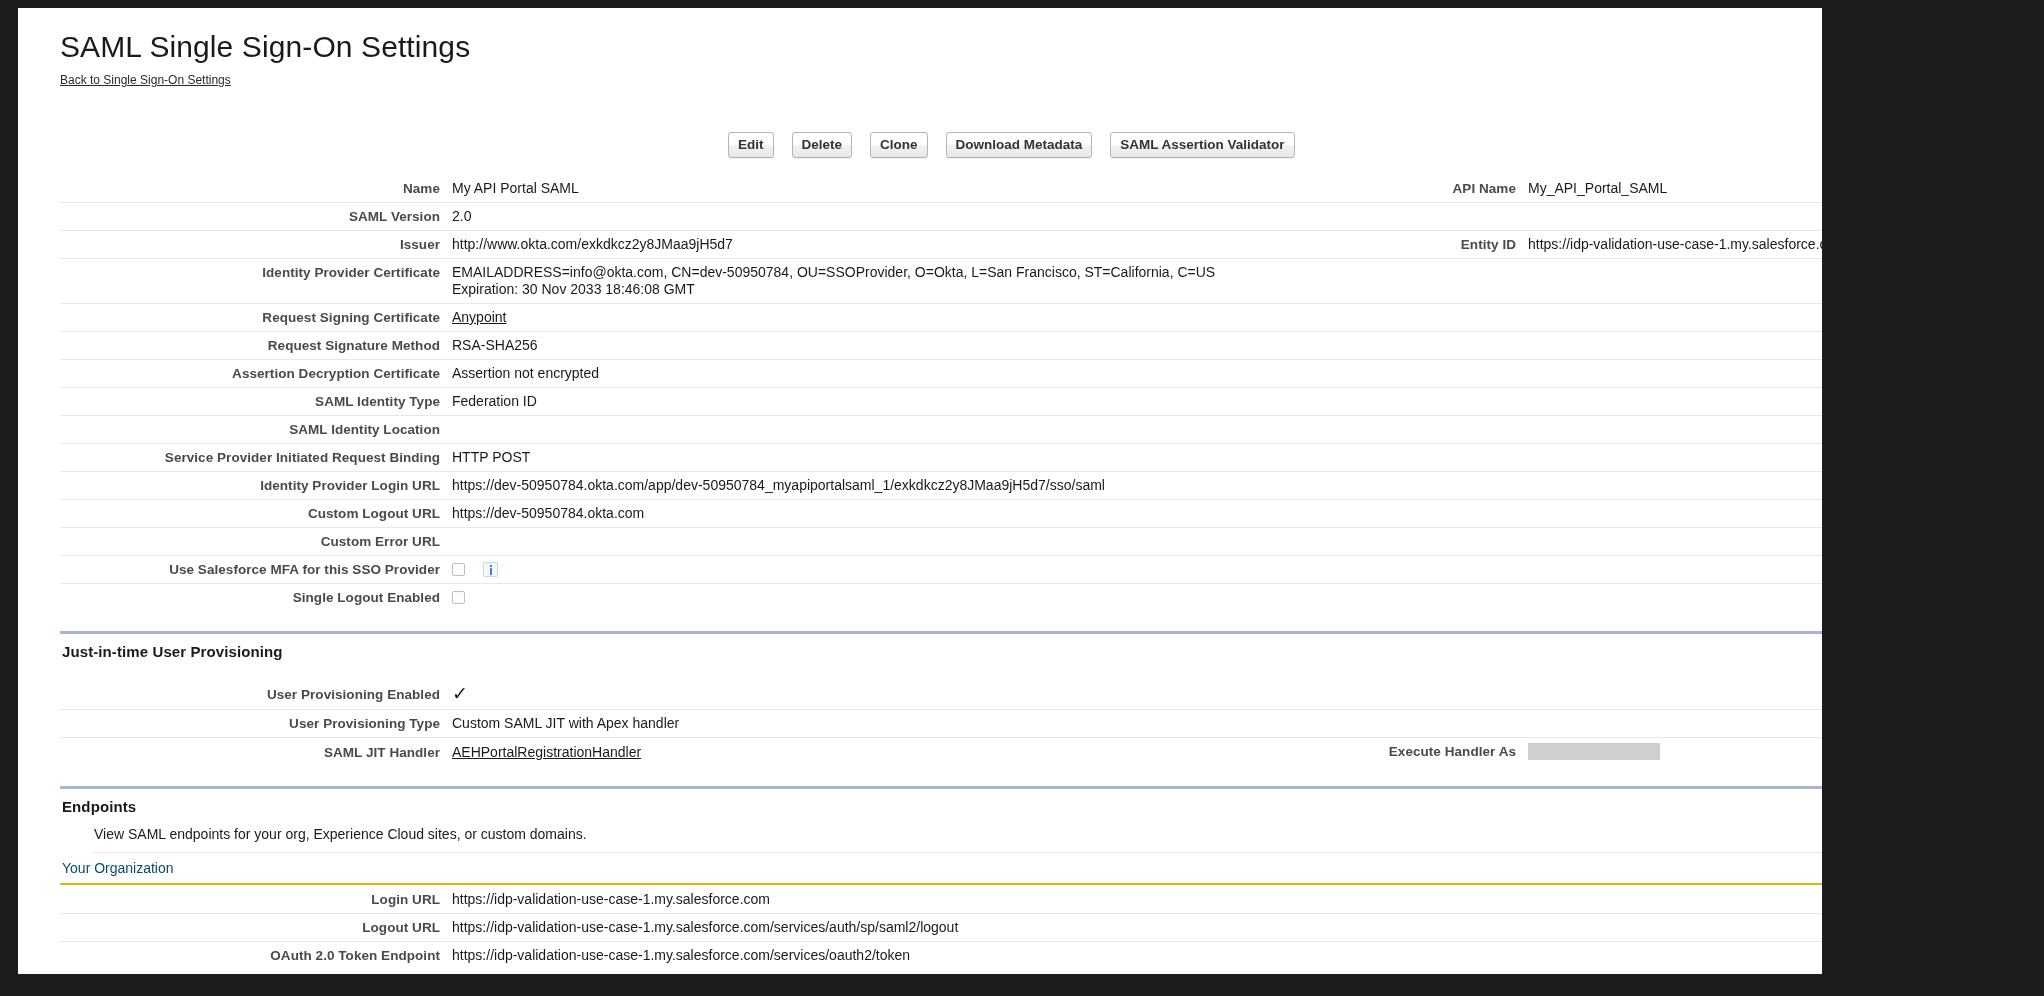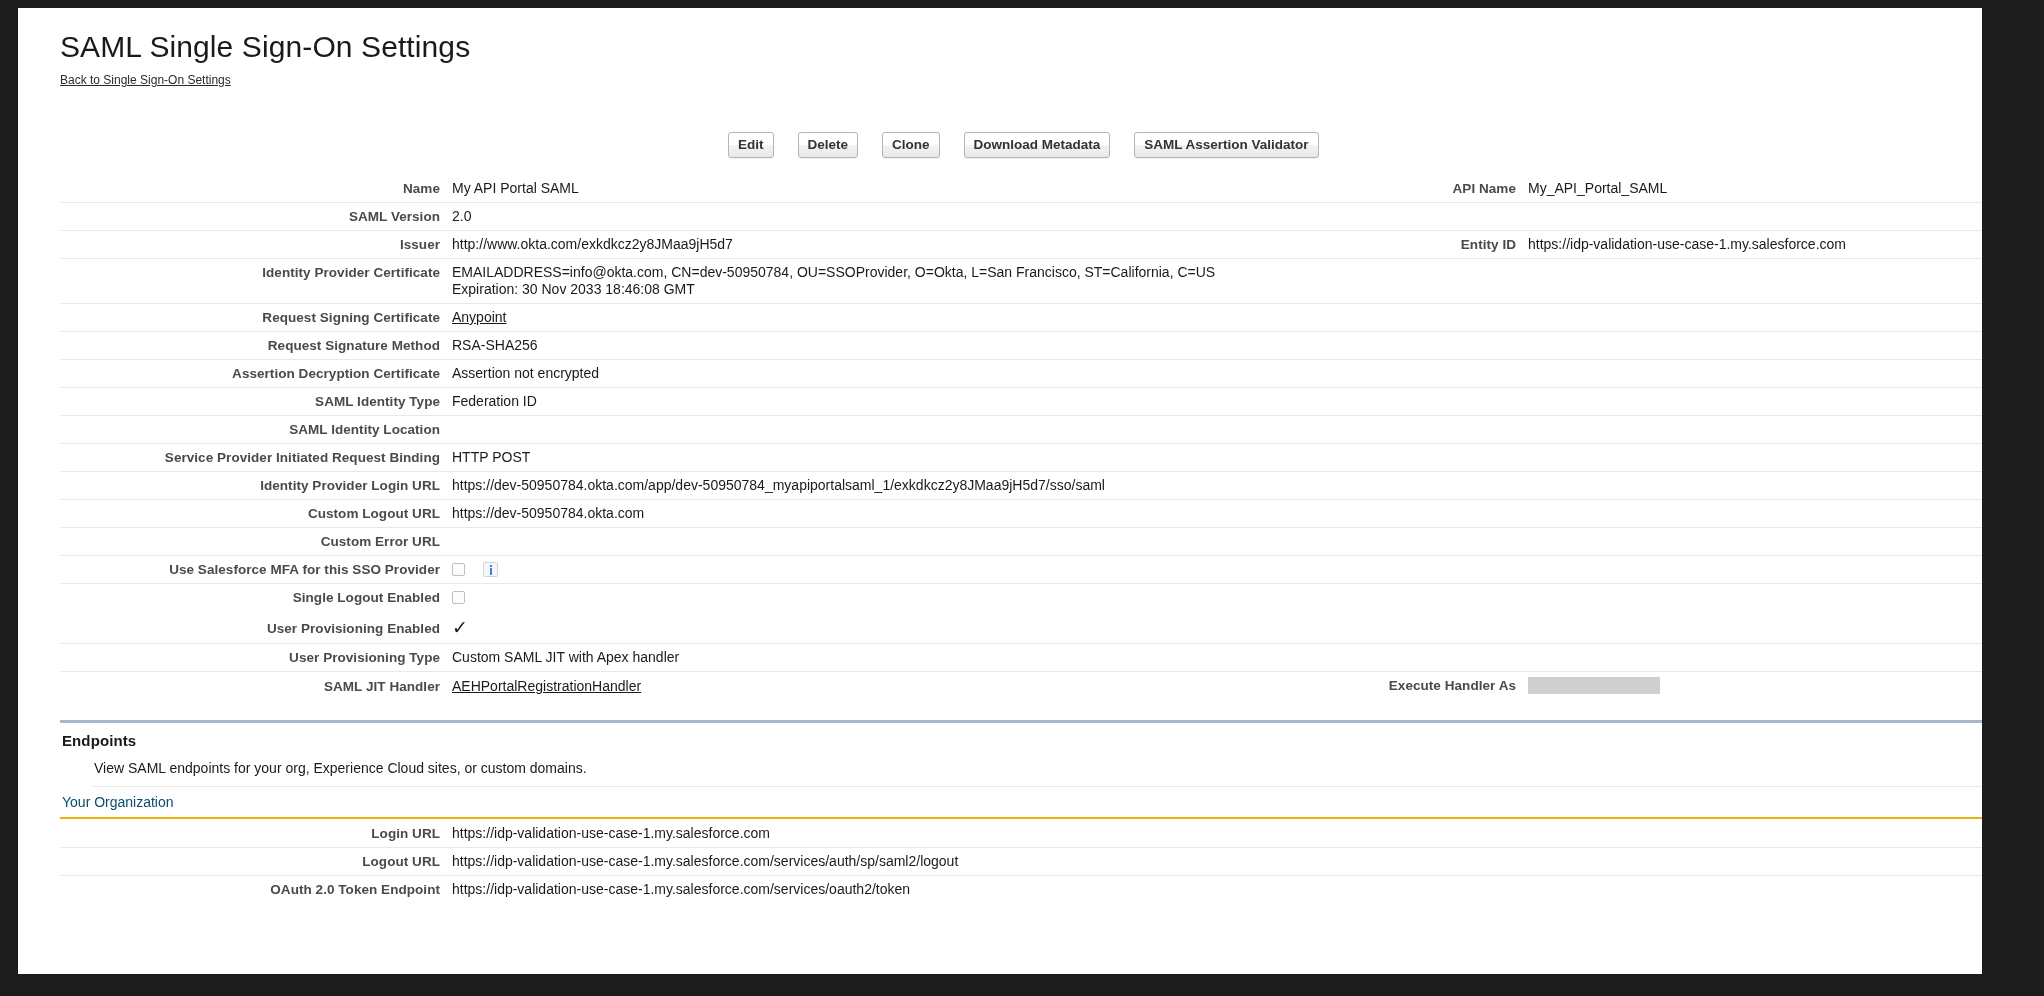--- a/index.html
+++ b/index.html
@@ -9,21 +9,21 @@
     background: #1c1c1c;
   }
   body {
     width: 2044px; height: 996px;
     font-family: "Liberation Sans", "DejaVu Sans", sans-serif;
     overflow: hidden;
   }
   .frame {
     position: absolute;
     left: 18px; top: 8px;
-    width: 1964px; height: 966px;
+    width: 1804px; height: 966px;
     background: #ffffff;
     overflow: hidden;
   }
   .inner {
     padding: 22px 0 0 42px;
   }
 
   
   .page-title {
     font-size: 30px;
@@ -38,21 +38,21 @@
     color: #2a2a2a;
     text-decoration: underline;
     cursor: pointer;
   }
 
   
   .toolbar {
     margin: 44px 0 0 0;
     padding-left: 668px;
     display: flex;
-    gap: 24px;
+    gap: 18px;
   }
   .btn {
     font-family: "Liberation Sans", "DejaVu Sans", sans-serif;
     font-size: 13.5px;
     font-weight: bold;
     color: #333333;
     background: linear-gradient(to bottom, #ffffff 0%, #ffffff 48%, #f3f3f3 52%, #e8e8e8 100%);
     border: 1px solid #b5b5b5;
     border-radius: 3px;
     padding: 4px 9px 5px 9px;
@@ -375,22 +375,26 @@
       </div>
       <div class="col col-right">
             <div class="lbl"></div>
             <div class="val"></div>
           </div>
     </div>
 
   </div>
 
   
-
-  <div class="detail" style="margin-top:4px">
+  <div class="section">
+    <div class="section-bar"></div>
+    <div class="section-title">Just-in-time User Provisioning</div>
+  </div>
+
+  <div class="detail" style="margin-top:12px">
     <div class="row first">
       <div class="col col-left">
         <div class="lbl">User Provisioning Enabled</div>
         <div class="val">
           <span class="check-mark">✓</span>
         </div>
       </div>
       <div class="col col-right">
             <div class="lbl"></div>
             <div class="val"></div>

